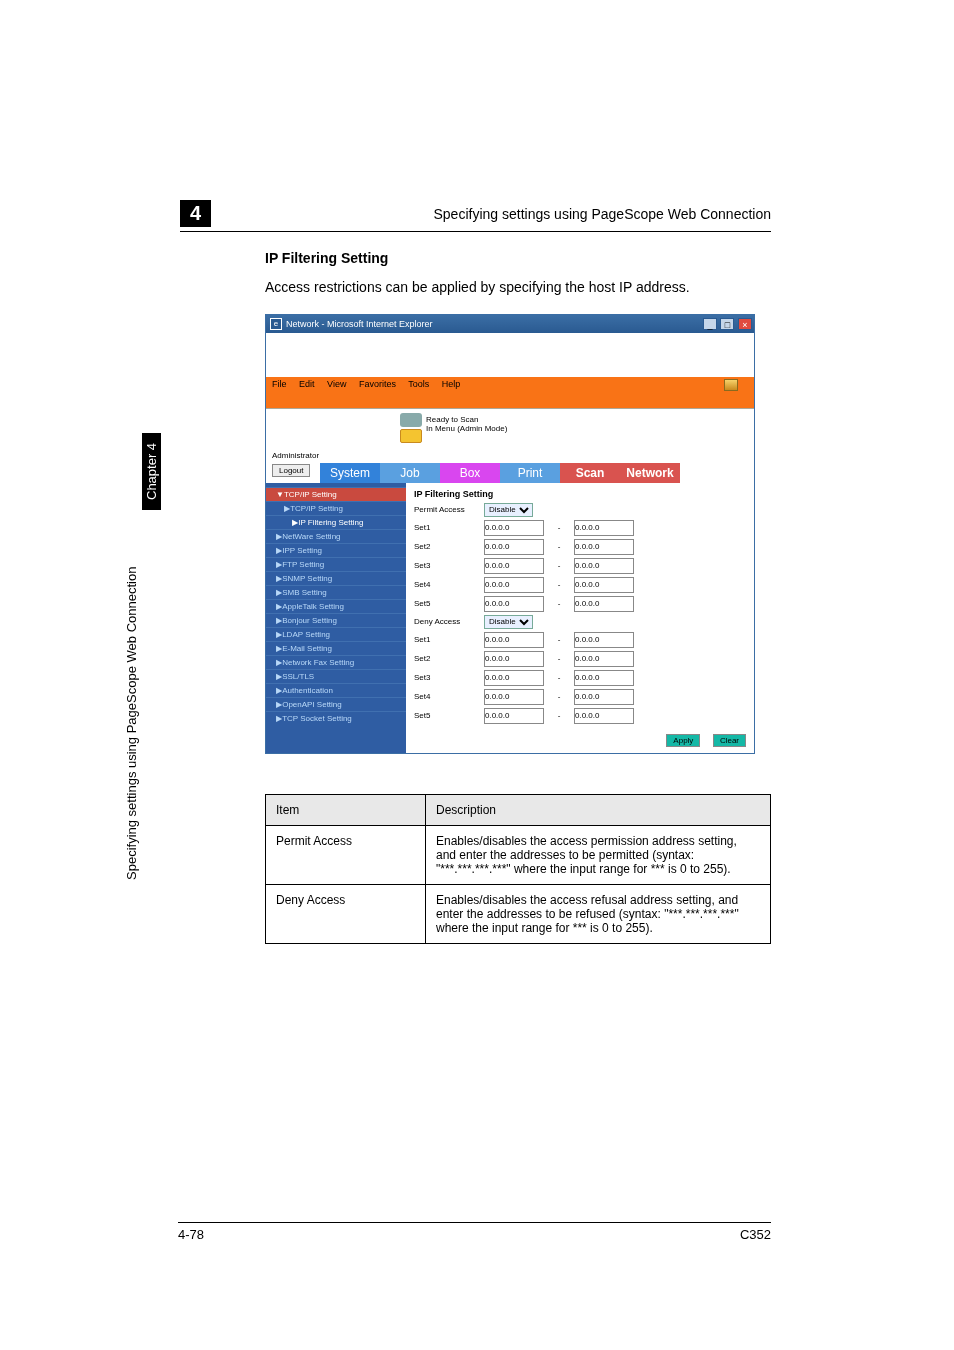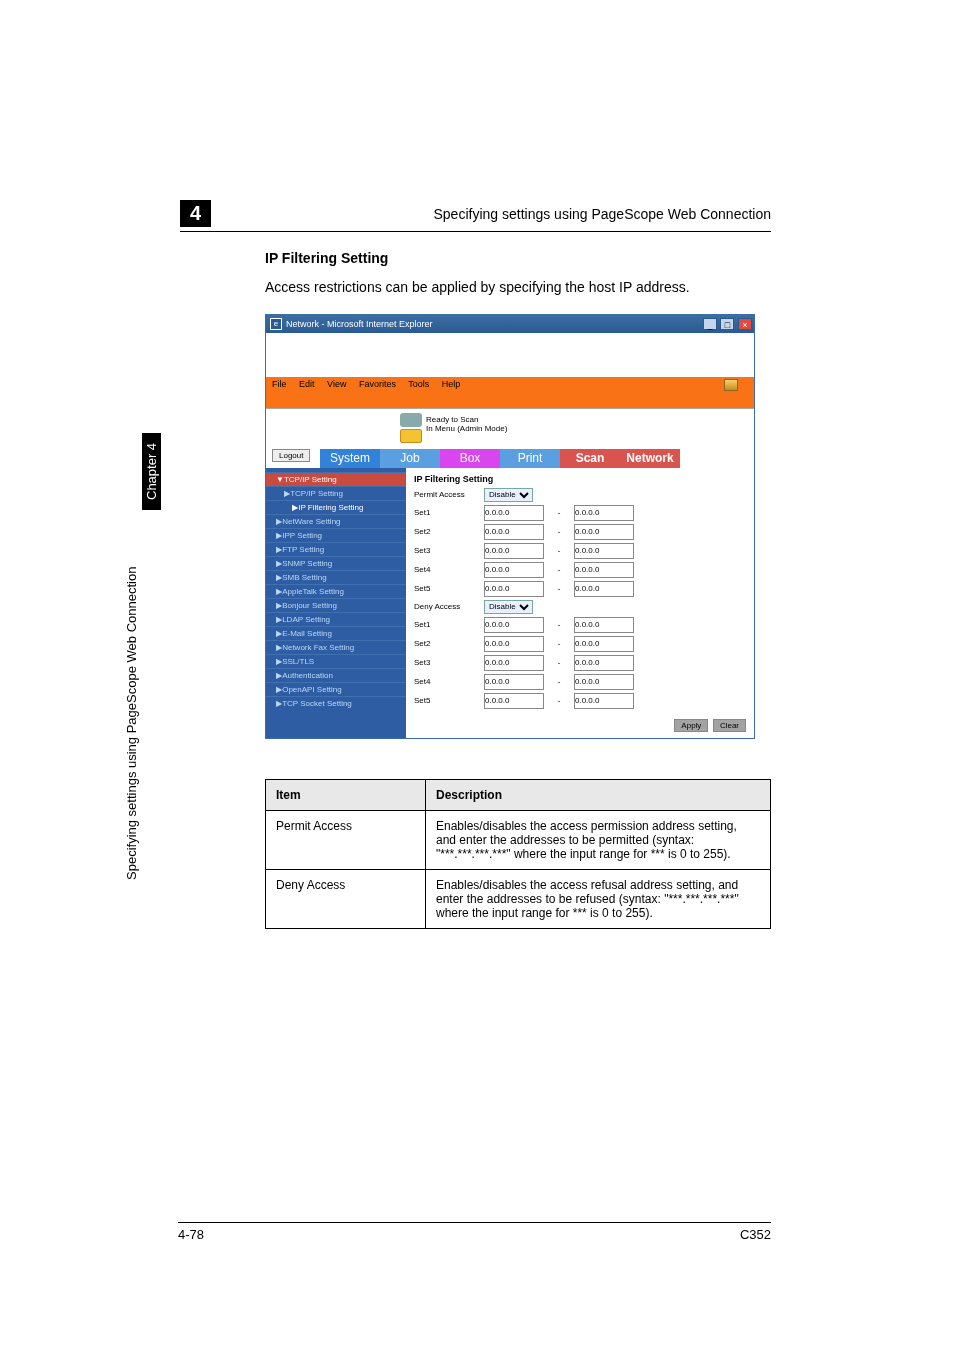--- a/index.html
+++ b/index.html
@@ -49,26 +49,26 @@
   .shot .sidebar .item.sub { padding-left: 18px; }
   .shot .sidebar .item.subsub { padding-left: 26px; color: #fff; }
   .shot .main { flex: 1; padding: 6px 8px; }
   .shot .main h4 { font-size: 9px; font-weight: bold; margin-bottom: 4px; }
   .shot .main .row { display: flex; align-items: center; font-size: 8px; margin-bottom: 3px; }
   .shot .main .row .lbl { width: 70px; }
   .shot .main .row input[type=text] { width: 60px; font-size: 8px; border: 1px solid #888; height: 16px; }
   .shot .main .row .dash { width: 30px; text-align: center; }
   .shot .main .row select { font-size: 8px; height: 14px; border: 1px solid #7a9; background: #e8f0ff; }
   .shot .main .btns { text-align: right; margin-top: 10px; }
-  .shot .main .btns button { font-size: 8px; border: 1px solid #888; background: #a3a3a3; padding: 1px 6px; margin-left: 2px; }
+  .shot .main .btns button { font-size: 8px; border: 1px solid #888; background: #14b8a6; padding: 1px 6px; margin-left: 10px; }
 
   
   .desctable { margin-top: 40px; width: 100%; border-collapse: collapse; font-size: 12px; }
   .desctable th, .desctable td { border: 1px solid #000; padding: 8px 10px; vertical-align: top; text-align: left; }
-  .desctable th { background: #e8e8e8; font-weight: bold; }
+  .desctable th { background: #e8e8e8; font-weight: normal; }
   .desctable .col1 { width: 160px; }
 
   
   .footer { position: absolute; bottom: 108px; left: 178px; right: 183px; border-top: 1px solid #000; padding-top: 4px; display: flex; justify-content: space-between; font-size: 13px; }
 </style>
 </head>
 <body>
 
 <div class="page-header">
   <span class="chapnum">4</span>
@@ -104,20 +104,21 @@
       <span>Tools</span>
       <span>Help</span>
       <span class="goldicon"></span>
     </div>
     <div class="status">
       <div class="statusicon1"></div>
       <div class="statusicon2"></div>
       <div>Ready to Scan</div>
       <div>In Menu (Admin Mode)</div>
     </div>
+    <div class="admin">Administrator</div>
     <span class="logout">Logout</span>
     <div class="tabs">
       <div class="tab system">System</div>
       <div class="tab job">Job</div>
       <div class="tab box">Box</div>
       <div class="tab print">Print</div>
       <div class="tab scan">Scan</div>
       <div class="tab network">Network</div>
     </div>
     <div class="body">

